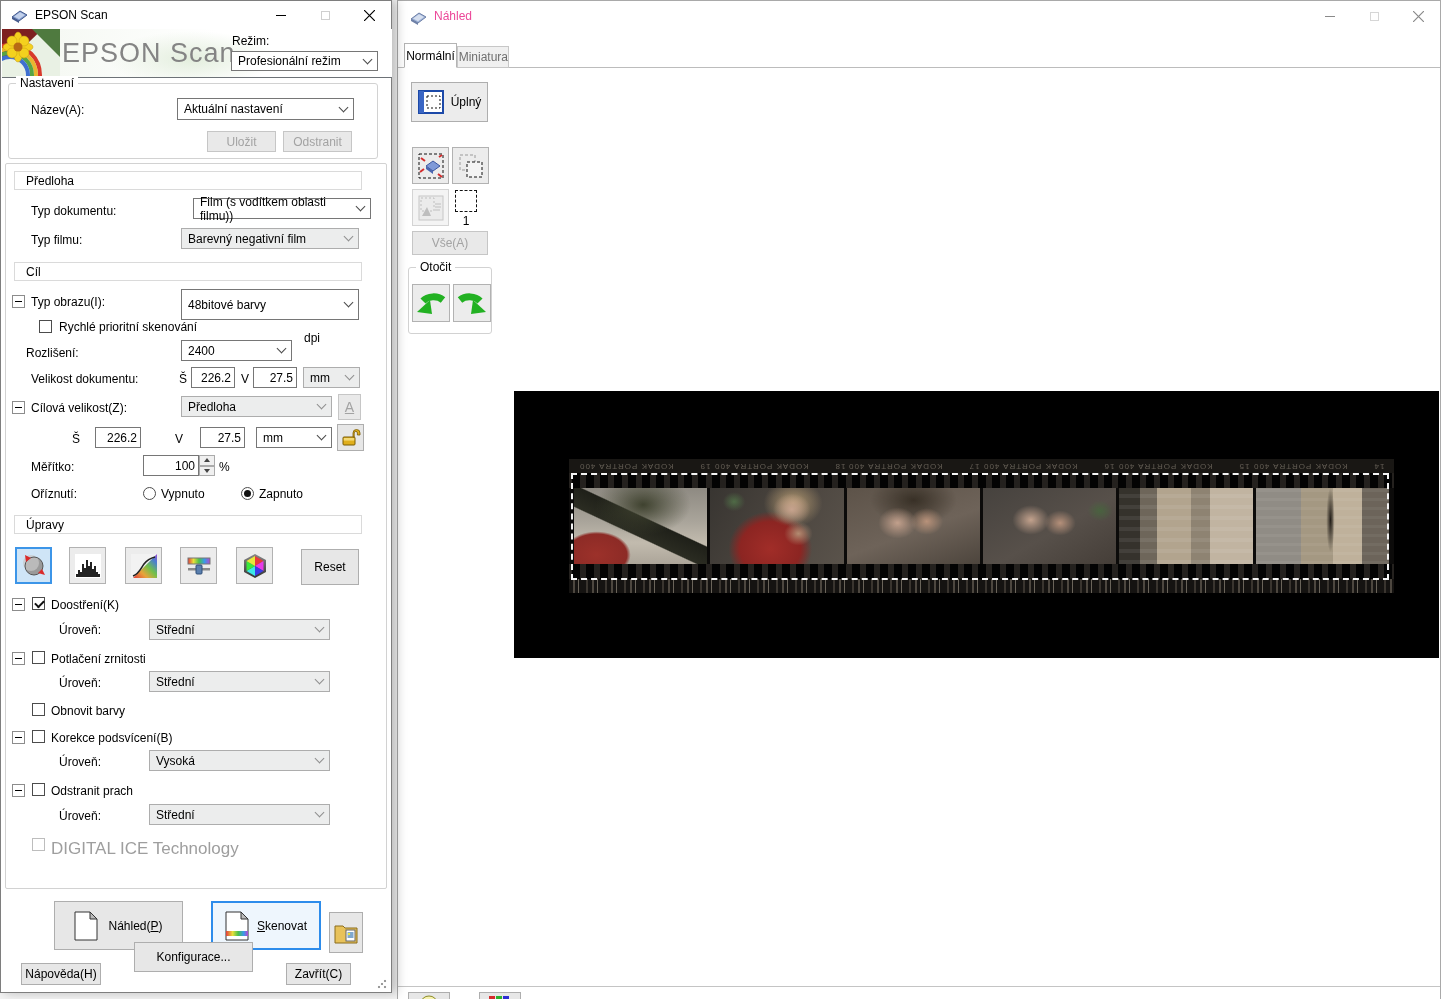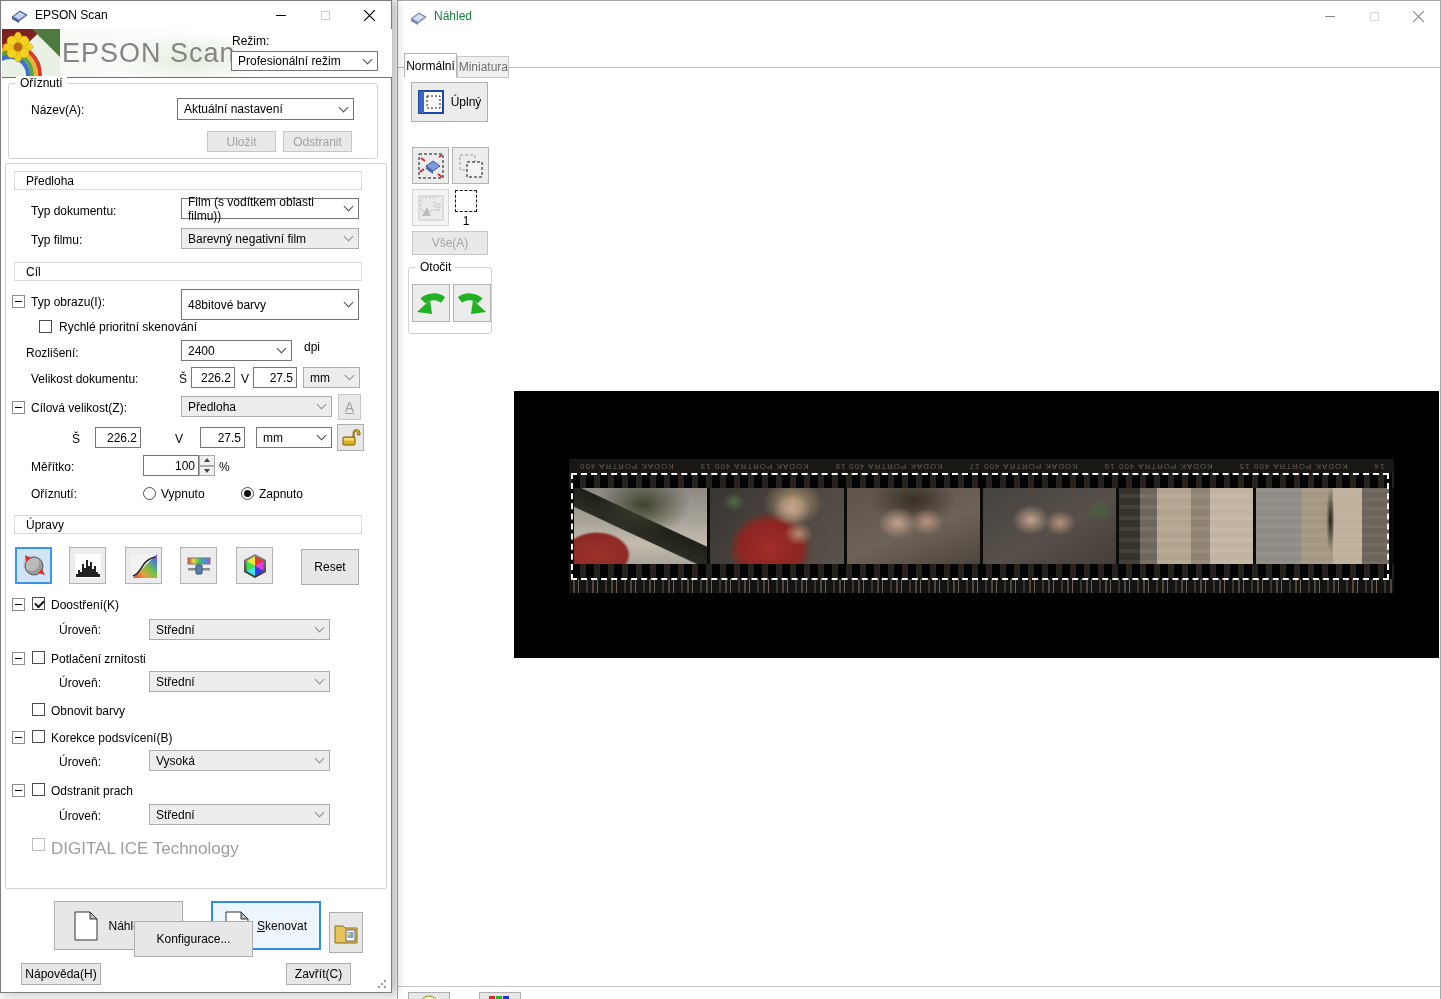--- a/index.html
+++ b/index.html
@@ -8,21 +8,21 @@
   .abs { position:absolute; }
   .lbl { font-size:12px; color:#000; white-space:nowrap; }
   .glbl { font-size:17px; color:#9e9e9e; white-space:nowrap; }
 
   
   .win-left { left:0; top:0; width:392px; height:993px; background:#fff; border:1px solid #7e7e7e; box-shadow:5px 0 10px rgba(0,0,0,.22); z-index:2; }
   .win-right { left:397px; top:0; width:1044px; height:999px; background:#fff; border:1px solid #a9a9a9; border-bottom:none; z-index:1; }
 
   .titlebar { left:0; top:0; right:0; height:28px; background:#fff; display:flex; align-items:center; }
   .title-text { font-size:12px; margin-left:6px; }
-  .title-text.inactive { color:#15803d; }
+  .title-text.inactive { color:#ec4899; }
   .wbtns { margin-left:auto; display:flex; height:100%; }
   .wbtn { width:44px; height:100%; display:flex; align-items:center; justify-content:center; }
   .glyph-min { width:10px; height:1px; background:#000; }
   .glyph-min.grey { background:#8a8a8a; }
   .glyph-max { width:9px; height:9px; border:1px solid #cfcfcf; }
   .glyph-max.grey { border-color:#d6d6d6; }
 
   
   .banner { left:1px; top:28px; width:390px; height:49px;
     background: radial-gradient(120px 40px at 190px 30px, #e3eedd 0%, rgba(227,238,221,0) 70%),
@@ -53,21 +53,21 @@
   .spin > div { flex:1; background:#f0f0f0; border:1px solid #ababab; display:flex; align-items:center; justify-content:center; }
   .tri-up { width:0; height:0; border-left:3px solid transparent; border-right:3px solid transparent; border-bottom:4px solid #444; }
   .tri-dn { width:0; height:0; border-left:3px solid transparent; border-right:3px solid transparent; border-top:4px solid #444; }
   .iconbtn { position:absolute; width:37px; height:37px; background:#ececec; border:1px solid #b2b2b2; display:flex; align-items:center; justify-content:center; }
   .iconbtn.sel { background:#cfe5f7; border:2px solid #3c95e8; }
   .iconbtn.disabled { opacity:.55; }
   .u { text-decoration:underline; }
 
   
   .tabline { position:absolute; left:0; right:0; top:66px; height:1px; background:#bcbcbc; }
-  .tab { position:absolute; display:flex; align-items:center; justify-content:center; font-size:12px;margin-top:10px; }
+  .tab { position:absolute; display:flex; align-items:center; justify-content:center; font-size:12px; }
   .tab.active { left:6px; top:42px; width:53px; height:25px; background:#fff; border:1px solid #b4b4b4; border-bottom:1px solid #fff; color:#000; z-index:3; }
   .tab.idle { left:59px; top:45px; width:52px; height:22px; background:#f0f0f0; border:1px solid #c7c7c7; color:#6f6f6f;justify-content:flex-end; }
 
   
   .canvas-black { position:absolute; left:116px; top:390px; width:925px; height:267px; background:#000; }
   .strip { position:absolute; left:55px; top:68px; width:825px; height:134px; background:#24211e; }
   .strip-edge { position:absolute; left:0; right:0; height:14px; background:#191714; display:flex; justify-content:space-between; align-items:center; padding:0 10px; overflow:hidden; }
   .strip-edge.top { top:0; }
   .edge-seg { display:flex; gap:26px; transform:scale(-1,-1); }
   .edge-seg span { font-size:8px; color:#645e55; letter-spacing:1px; white-space:nowrap; }
@@ -165,41 +165,41 @@
       <span class="epson-logo-text">EPSON Scan</span>
     </div>
 
     <span class="abs lbl" style="left:231px;top:33px">Režim:</span>
     <div class="combo" style="left:230px;top:50px;width:147px;height:20px">
       <span>Profesionální režim</span>
         <span class="chev"></span>
     </div>
 
     <div class="groupbox" style="left:7px;top:82px;width:370px;height:76px">
-      <span class="legend">Oříznutí</span>
+      <span class="legend">Nastavení</span>
     </div>
     <span class="abs lbl" style="left:30px;top:102px">Název(A):</span>
     <div class="combo" style="left:176px;top:97px;width:177px;height:22px">
       <span>Aktuální nastavení</span>
         <span class="chev"></span>
     </div>
     <div class="btn disabled" style="left:206px;top:130px;width:69px;height:21px">
         <span>Uložit</span>
       </div>
     <div class="btn disabled" style="left:282px;top:130px;width:69px;height:21px">
         <span>Odstranit</span>
       </div>
 
     <div class="groupbox" style="left:4px;top:162px;width:382px;height:726px;border-radius:2px"></div>
 
     <div class="sechdr" style="left:13px;top:170px;width:348px">
         <span>Předloha</span>
       </div>
     <span class="abs lbl" style="left:30px;top:203px">Typ dokumentu:</span>
-    <div class="combo" style="left:180px;top:197px;width:178px;height:21px">
+    <div class="combo" style="left:192px;top:197px;width:178px;height:21px">
       <span>Film (s vodítkem oblasti filmu))</span>
         <span class="chev"></span>
     </div>
     <span class="abs lbl" style="left:30px;top:232px">Typ filmu:</span>
     <div class="combo grey" style="left:180px;top:227px;width:178px;height:21px">
       <span>Barevný negativní film</span>
         <span class="chev"></span>
     </div>
 
     <div class="sechdr" style="left:13px;top:261px;width:348px">
@@ -211,21 +211,21 @@
       <span>48bitové barvy</span>
         <span class="chev"></span>
     </div>
     <div class="cb" style="left:38px;top:319px"></div>
     <span class="abs lbl" style="left:58px;top:319px">Rychlé prioritní skenování</span>
     <span class="abs lbl" style="left:25px;top:345px">Rozlišení:</span>
     <div class="combo" style="left:180px;top:339px;width:111px;height:21px">
       <span>2400</span>
         <span class="chev"></span>
     </div>
-    <span class="abs lbl" style="left:303px;top:339px">dpi</span>
+    <span class="abs lbl" style="left:303px;top:330px">dpi</span>
 
     <span class="abs lbl" style="left:30px;top:371px">Velikost dokumentu:</span>
     <span class="abs lbl" style="left:178px;top:371px">Š</span>
     <input class="tbox" style="left: 190px; top: 366px; width: 44px; height: 21px;" value="226.2">
     <span class="abs lbl" style="left:240px;top:371px">V</span>
     <input class="tbox" style="left: 252px; top: 366px; width: 44px; height: 21px;" value="27.5">
     <div class="combo grey" style="left:302px;top:366px;width:57px;height:21px">
       <span>mm</span>
         <span class="chev"></span>
     </div>
@@ -416,21 +416,21 @@
       <svg width="24" height="22" viewBox="0 0 24 22">
           <path d="M1 4 H9 L11 6 H23 V21 H1 Z" fill="#e8c25a" stroke="#8a6d1d"></path>
           <rect x="12" y="8" width="9" height="11" fill="#fff" stroke="#666"></rect>
           <rect x="13.5" y="10" width="6" height="6" fill="#7fa8d0"></rect>
           <circle cx="15" cy="12" r="1.2" fill="#e8e83a"></circle>
         </svg>
     </div>
     <div class="btn" style="left:20px;top:962px;width:80px;height:22px">
         <span>Nápověda(H)</span>
       </div>
-    <div class="btn" style="left:133px;top:920px;width:119px;height:36px">
+    <div class="btn" style="left:133px;top:941px;width:119px;height:30px">
         <span>Konfigurace...</span>
       </div>
     <div class="btn" style="left:285px;top:962px;width:65px;height:22px">
         <span>Zavřít(C)</span>
       </div>
     <div class="grip"></div>
   </div>
 
   <div class="abs win-right">
 

